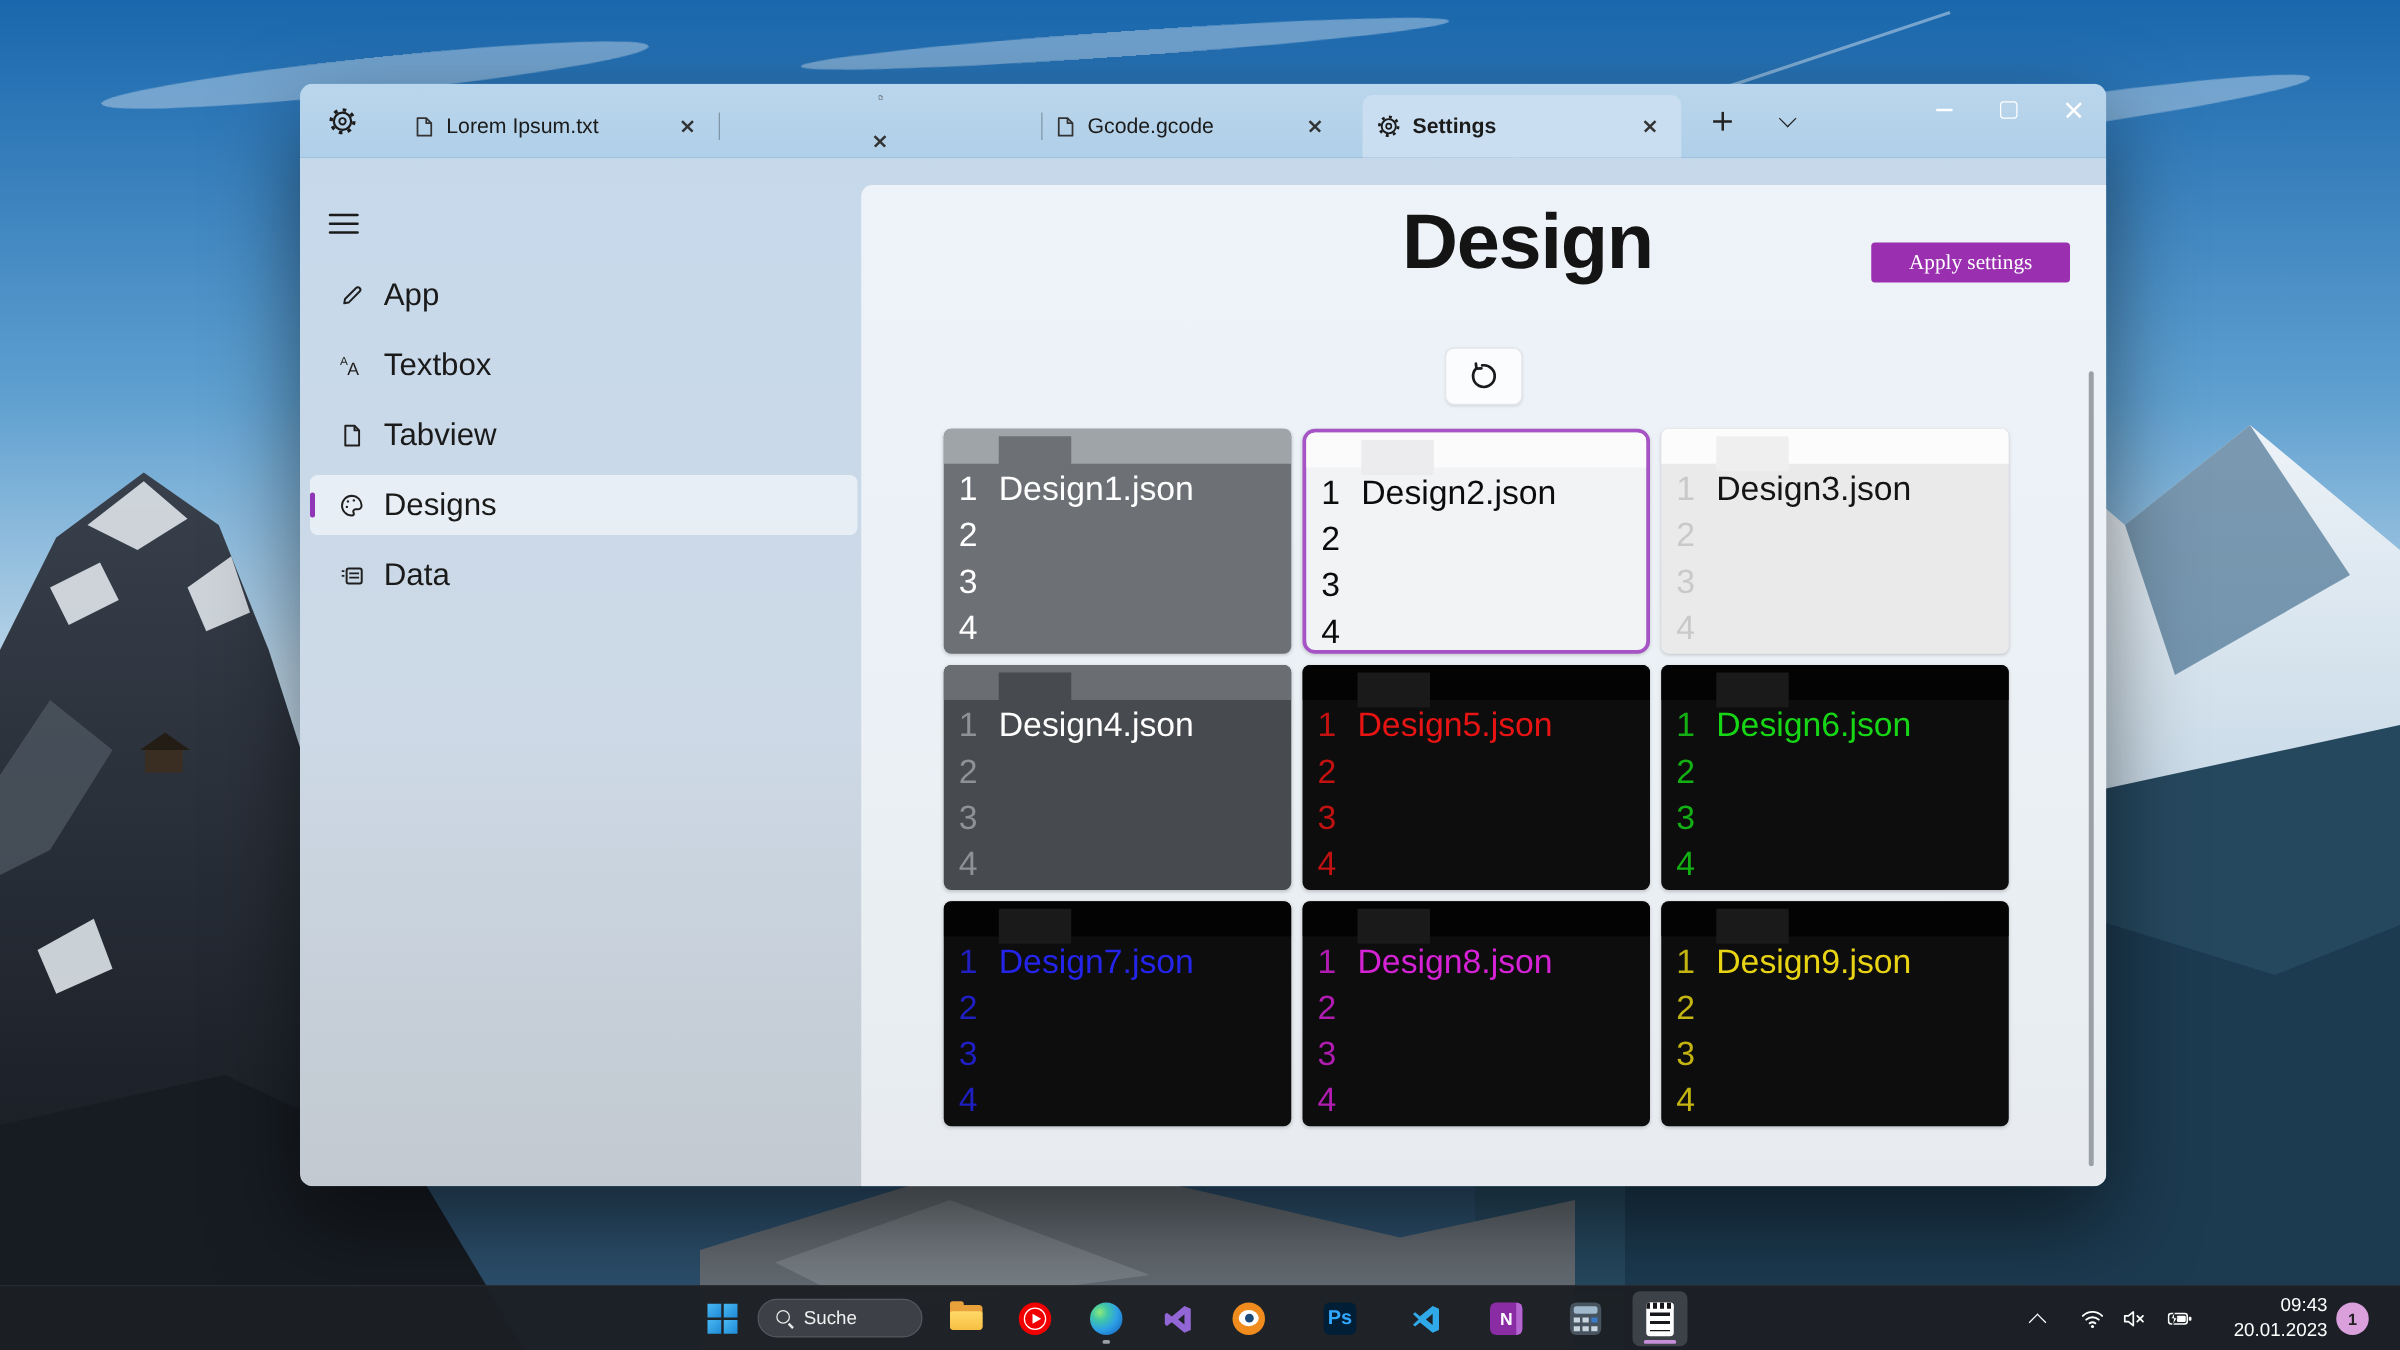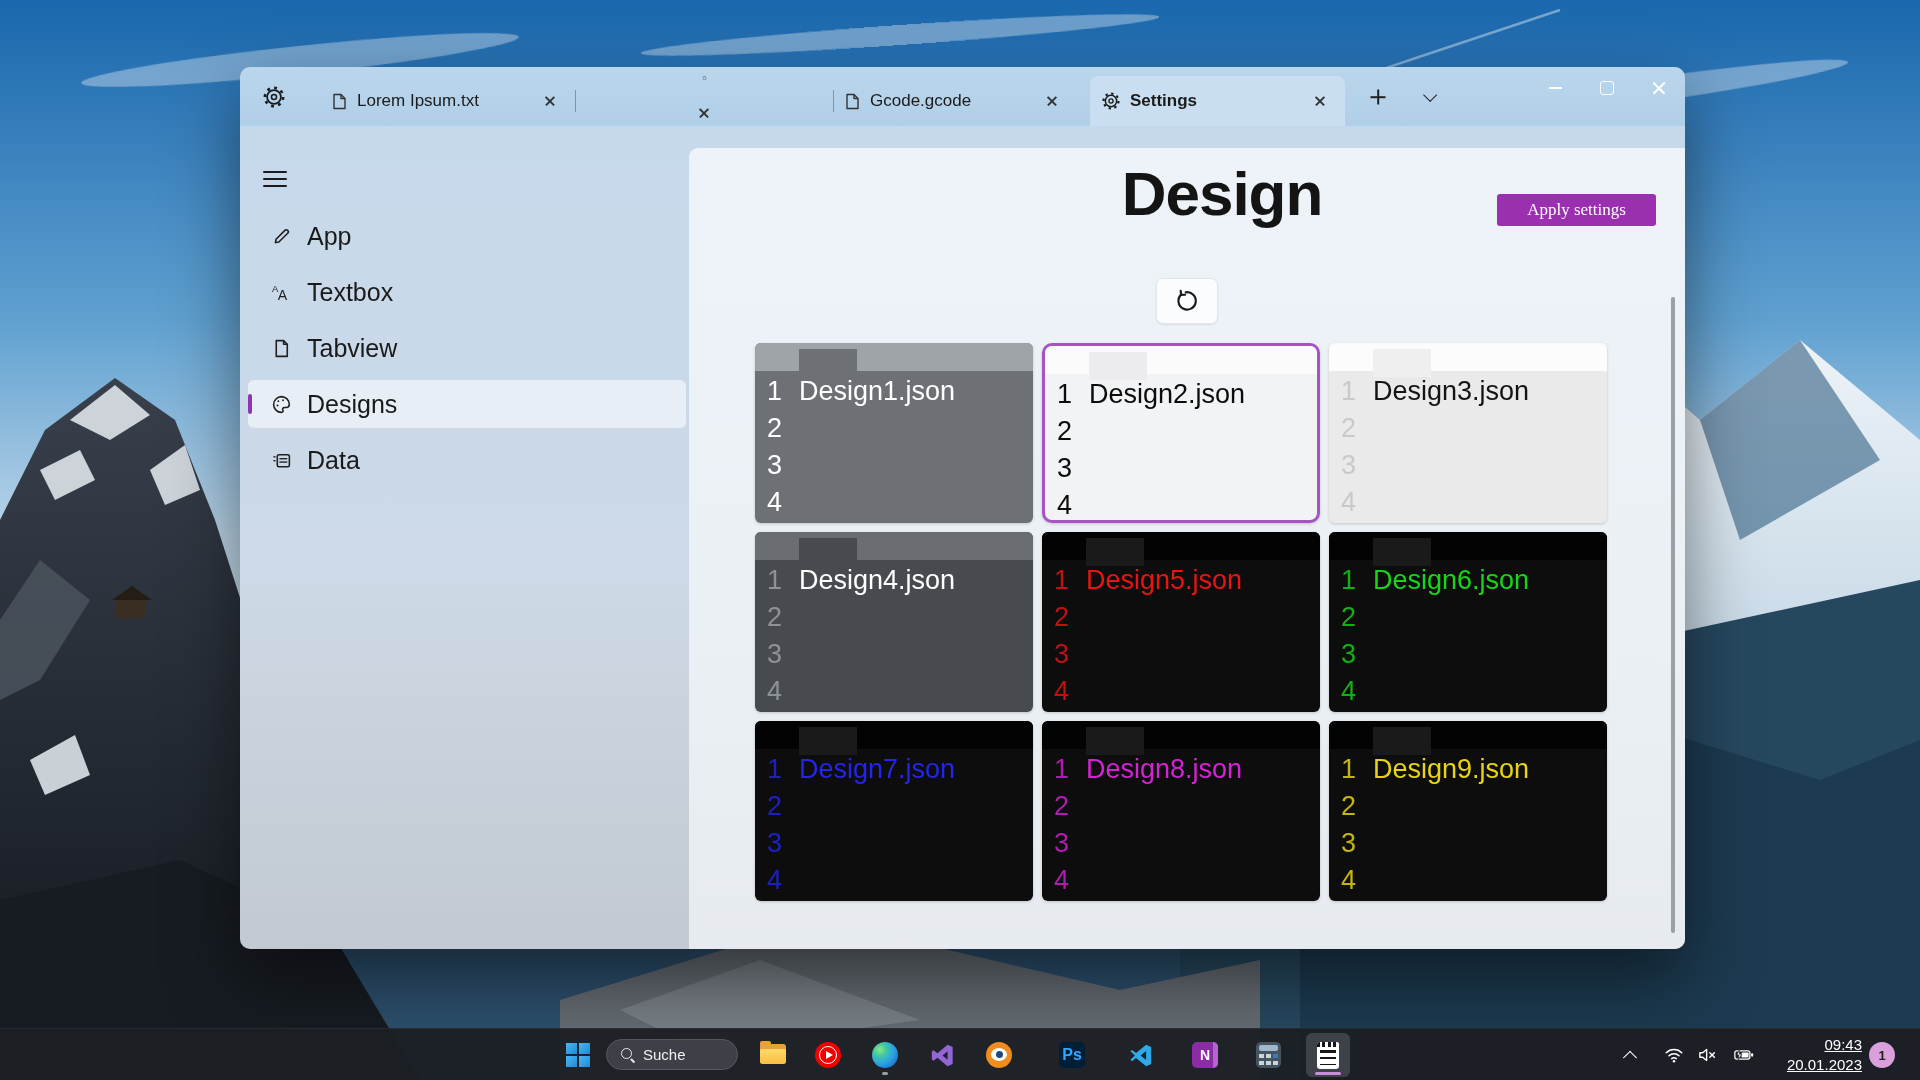--- a/index.html
+++ b/index.html
@@ -131,21 +131,21 @@
     background:repeating-linear-gradient(90deg,#15171a 0 3px,#fff 3px 5.5px);}
   .note-ico::after{content:"";position:absolute;left:3px;top:8px;width:16px;height:15px;
     background:repeating-linear-gradient(#15171a 0 2.5px,#fff 2.5px 7px);}
   .app-underline{position:absolute;left:50%;bottom:2px;transform:translateX(-50%);width:26px;height:3px;
     border-radius:2px;background:#c78fd9;}
   .run-dot{position:absolute;left:50%;bottom:2px;transform:translateX(-50%);width:6px;height:3px;border-radius:2px;background:#9aa0a6;}
   .tray-btn{position:absolute;top:10px;width:32px;height:32px;border:none;background:transparent;cursor:pointer;
     display:flex;align-items:center;justify-content:center;}
   .chev-up{display:inline-block;width:9px;height:9px;border-left:1.8px solid #fff;border-top:1.8px solid #fff;
     transform:rotate(45deg) translate(2px,2px);}
-  .clock{position:absolute;left:1768px;top:6px;width:94px;text-align:right;color:#fff;font-size:15px;line-height:20px;cursor:default;text-decoration:underline;}
+  .clock{position:absolute;left:1768px;top:6px;width:94px;text-align:right;color:#fff;font-size:15px;line-height:20px;cursor:default;}
   .tray-badge{position:absolute;left:1869px;top:13px;width:26px;height:26px;border-radius:50%;background:#d9a0dc;
     color:#222;font-size:13px;font-weight:700;display:flex;align-items:center;justify-content:center;cursor:pointer;}
 </style>
 </head>
 <body>
 
 <div class="desktop">
 
   <svg class="wallpaper" width="1920" height="1080" viewBox="0 0 1920 1080">
     <defs>

